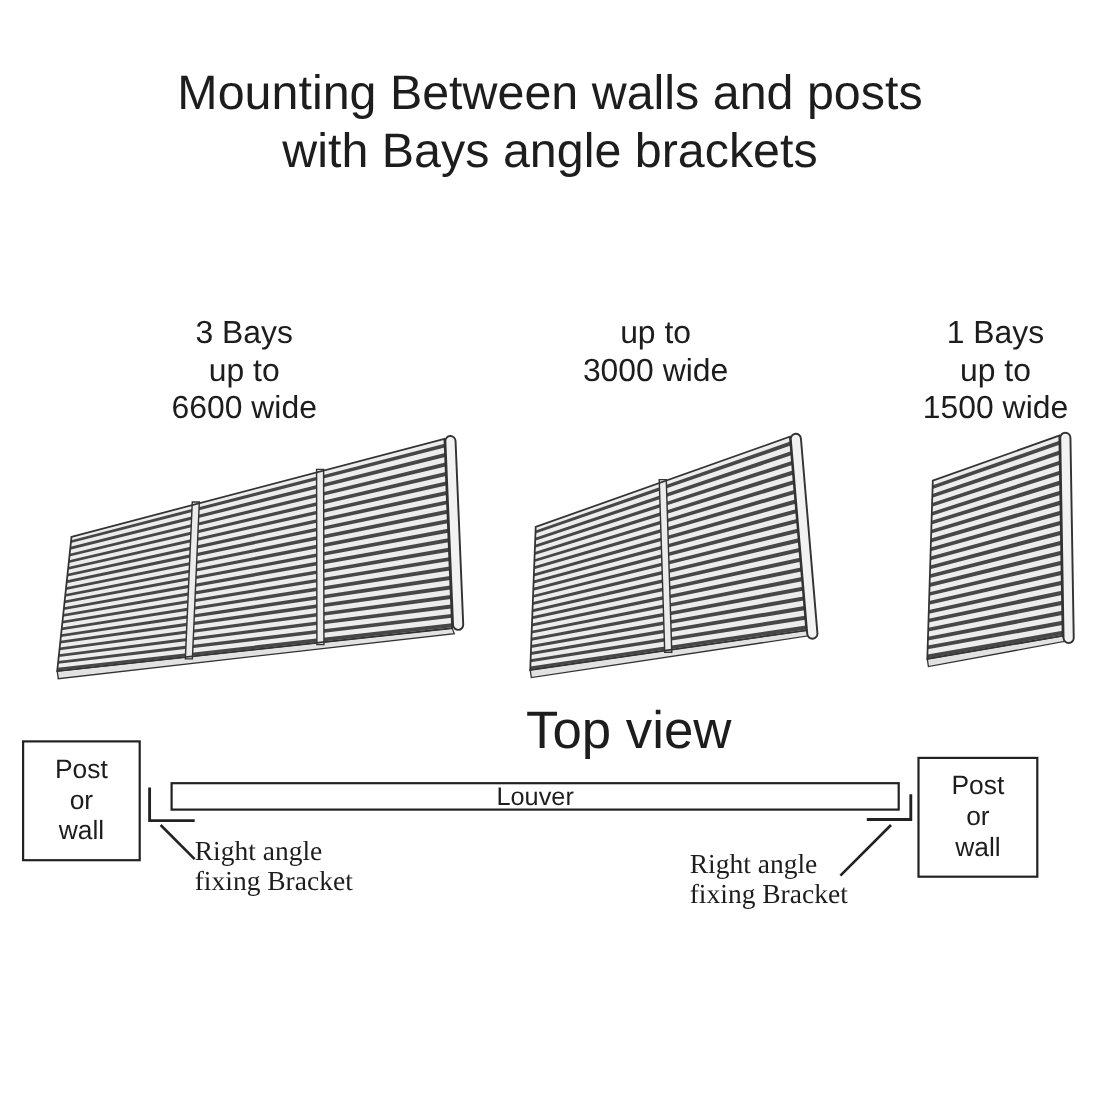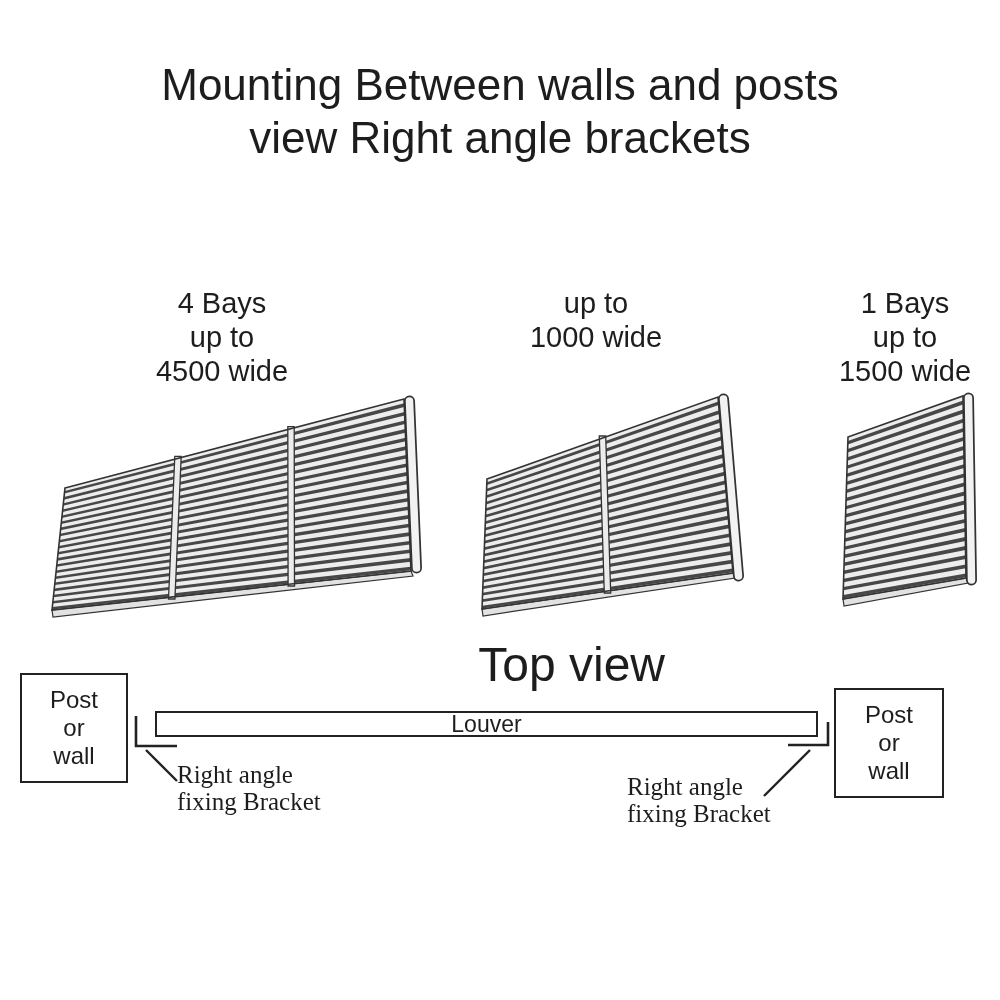--- a/index.html
+++ b/index.html
@@ -43,31 +43,31 @@
   .bracket-label.left{left:177px;top:761px;}
   .bracket-label.right{left:627px;top:773px;}
 </style>
 </head>
 <body>
 
 <div class="canvas">
 
   <div class="title">
     <div>Mounting Between walls and posts</div>
-    <div>view Right angle brackets</div>
+    <div>with Bays angle brackets</div>
   </div>
 
   <div class="bay-label p0">
-    <div>4 Bays</div>
+    <div>3 Bays</div>
     <div>up to</div>
-    <div>4500 wide</div>
+    <div>6600 wide</div>
   </div>
   <div class="bay-label p1">
     <div>up to</div>
-    <div>1000 wide</div>
+    <div>3000 wide</div>
   </div>
   <div class="bay-label p2">
     <div>1 Bays</div>
     <div>up to</div>
     <div>1500 wide</div>
   </div>
 
   <svg id="louver-svg">
       <polygon points="52.0,610.0 411.0,571.0 413.0,576.0 53.0,617.0" fill="#e2e2e2" stroke="#333333" stroke-width="1.2"></polygon>
       <polygon points="65.0,488.0 404.0,399.0 411.0,571.0 52.0,610.0" fill="#ededed"></polygon>

